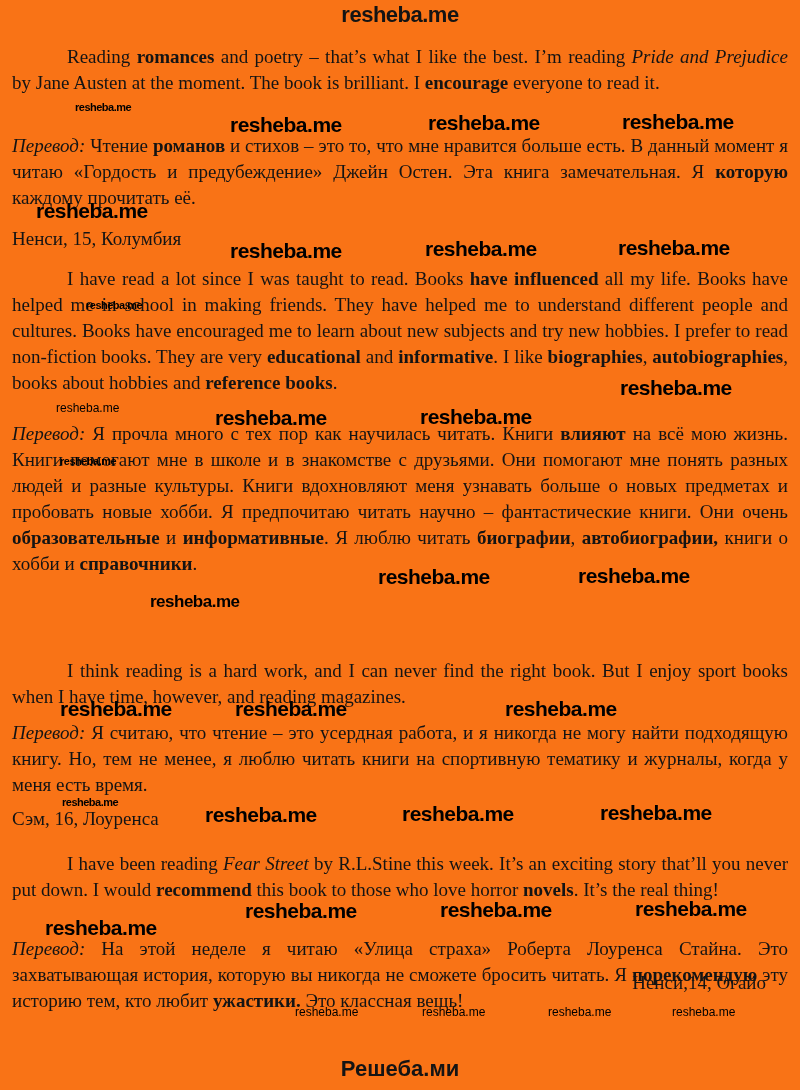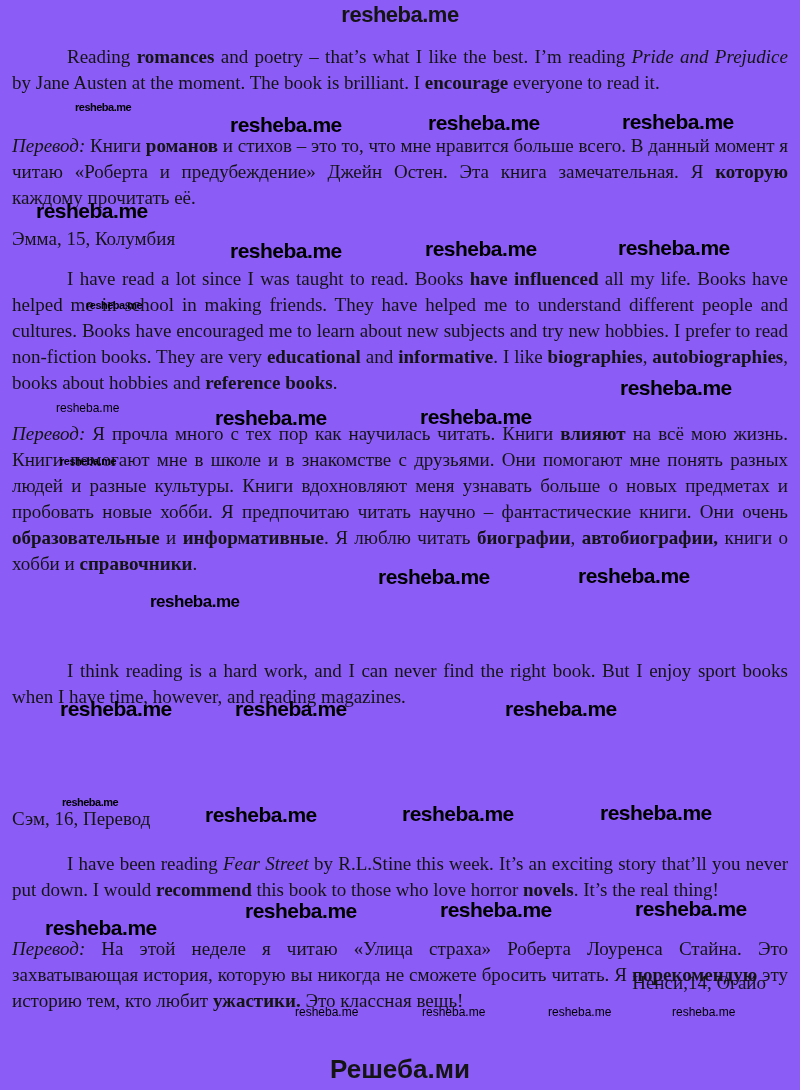--- a/index.html
+++ b/index.html
@@ -1,59 +1,60 @@
 <!DOCTYPE html>
 <html><head>
 <meta charset="utf-8">
 <style>
   html,body{margin:0;padding:0;background:#fff;}
   .page{
-    position:relative;width:800px;height:1090px;background:#8b5cf6;overflow:hidden;
+    position:relative;width:800px;height:1090px;background:#f97316;overflow:hidden;
     font-family:"Liberation Serif",serif;font-size:19px;line-height:26px;color:#141414;
   }
   .block{position:absolute;left:12px;width:776px;text-align:justify;margin:0;}
   .en{text-indent:55px;margin-top:8px;}
   .author{position:absolute;left:12px;margin:0;}
   .author-right{position:absolute;right:34px;margin:0;text-align:right;}
   .seg-n{font-weight:normal;font-style:normal;}
   .seg-b{font-weight:bold;}
   .seg-i{font-style:italic;}
   .brand-header{
     position:absolute;top:2px;left:0;right:0;text-align:center;
     font-family:"Liberation Sans",sans-serif;font-size:22px;font-weight:bold;letter-spacing:-0.5px;
   }
   .brand-footer{
     position:absolute;top:1056px;left:0;right:0;text-align:center;
-    font-family:"Liberation Sans",sans-serif;font-size:26px;font-weight:bold;
+    font-family:"Liberation Sans",sans-serif;font-size:22px;font-weight:bold;
   }
   .wm{
     position:absolute;font-family:"Liberation Sans",sans-serif;font-weight:bold;
     color:#000;white-space:nowrap;line-height:1;letter-spacing:-0.5px;
   }
   .wm-lg{font-size:21px;}
   .wm-md{font-size:17px;}
   .wm-sm{font-size:11px;}
   .wm-smr{font-size:12px;font-weight:normal;letter-spacing:0;}
 </style>
 </head>
 <body>
 
 <div class="page">
 
   <div class="brand-header">resheba.me</div>
 
   <p class="block en" style="top:36px"><span class="seg-n">Reading </span><span class="seg-b">romances</span><span class="seg-n"> and poetry – that’s what I like the best. I’m reading </span><span class="seg-i">Pride and Prejudice</span><span class="seg-n"> by Jane Austen at the moment. The book is brilliant. I </span><span class="seg-b">encourage</span><span class="seg-n"> everyone to read it.</span></p>
-  <p class="block" style="top:133px"><span class="seg-i">Перевод:</span><span class="seg-n"> Книги </span><span class="seg-b">романов</span><span class="seg-n"> и стихов – это то, что мне нравится больше всего. В данный  момент я читаю «Роберта и предубеждение» Джейн Остен. Эта книга замечательная. Я </span><span class="seg-b">которую</span><span class="seg-n"> каждому прочитать её.</span></p>
-  <div class="author" style="top:226px">Эмма, 15, Колумбия</div>
+  <p class="block" style="top:133px"><span class="seg-i">Перевод:</span><span class="seg-n"> Чтение </span><span class="seg-b">романов</span><span class="seg-n"> и стихов – это то, что мне нравится больше есть. В данный  момент я читаю «Гордость и предубеждение» Джейн Остен. Эта книга замечательная. Я </span><span class="seg-b">которую</span><span class="seg-n"> каждому прочитать её.</span></p>
+  <div class="author" style="top:226px">Ненси, 15, Колумбия</div>
 
   <p class="block en" style="top:258px"><span class="seg-n">I have read a lot since I was taught to read. Books </span><span class="seg-b">have influenced</span><span class="seg-n"> all my life. Books have helped me in school in making friends. They have helped me to understand different people and cultures. Books have encouraged me to learn about new subjects and try new hobbies. I prefer to read non-fiction books. They are very </span><span class="seg-b">educational</span><span class="seg-n"> and </span><span class="seg-b">informative</span><span class="seg-n">. I like </span><span class="seg-b">biographies</span><span class="seg-n">, </span><span class="seg-b">autobiographies</span><span class="seg-n">, books about hobbies and </span><span class="seg-b">reference books</span><span class="seg-n">.</span></p>
   <p class="block" style="top:421px"><span class="seg-i">Перевод:</span><span class="seg-n"> Я прочла много с тех пор как научилась читать. Книги </span><span class="seg-b">влияют</span><span class="seg-n"> на всё мою жизнь. Книги помогают мне в школе и в знакомстве с друзьями. Они помогают мне понять разных людей и разные культуры. Книги вдохновляют меня узнавать больше о новых предметах и пробовать новые хобби. Я предпочитаю читать научно – фантастические книги. Они очень </span><span class="seg-b">образовательные</span><span class="seg-n"> и </span><span class="seg-b">информативные</span><span class="seg-n">. Я люблю читать </span><span class="seg-b">биографии</span><span class="seg-n">, </span><span class="seg-b">автобиографии,</span><span class="seg-n"> книги о хобби и </span><span class="seg-b">справочники</span><span class="seg-n">.</span></p>
 
   <p class="block en" style="top:650px"><span class="seg-n">I think reading is a hard work, and I can never find the right book. But I enjoy sport books when I have time, however, and reading magazines.</span></p>
-  <div class="author" style="top:806px">Сэм, 16, Перевод</div>
+  <p class="block" style="top:720px"><span class="seg-i">Перевод:</span><span class="seg-n"> Я считаю, что чтение – это усердная работа, и я никогда не могу найти подходящую книгу. Но, тем не менее, я люблю читать книги на спортивную тематику и журналы, когда у меня есть время.</span></p>
+  <div class="author" style="top:806px">Сэм, 16, Лоуренса</div>
 
   <p class="block en" style="top:843px"><span class="seg-n">I have been reading </span><span class="seg-i">Fear Street</span><span class="seg-n"> by R.L.Stine this week. It’s an exciting story that’ll you never put down. I would </span><span class="seg-b">recommend</span><span class="seg-n"> this book to those who love horror </span><span class="seg-b">novels</span><span class="seg-n">. It’s the real thing!</span></p>
   <p class="block" style="top:936px"><span class="seg-i">Перевод:</span><span class="seg-n"> На этой неделе я читаю «Улица страха» Роберта Лоуренса Стайна. Это захватывающая история, которую вы никогда не сможете бросить читать. Я </span><span class="seg-b">порекомендую</span><span class="seg-n"> эту историю тем, кто любит </span><span class="seg-b">ужастики.</span><span class="seg-n"> Это классная вещь!</span></p>
   <div class="author author-right" style="top:970px">Ненси,14, Огайо</div>
 
   <div class="brand-footer">Решеба.ми</div>
 
   <span class="wm wm-sm" style="left:75px;top:102px">resheba.me</span>
   <span class="wm wm-lg" style="left:230px;top:114px">resheba.me</span>
   <span class="wm wm-lg" style="left:428px;top:112px">resheba.me</span>

